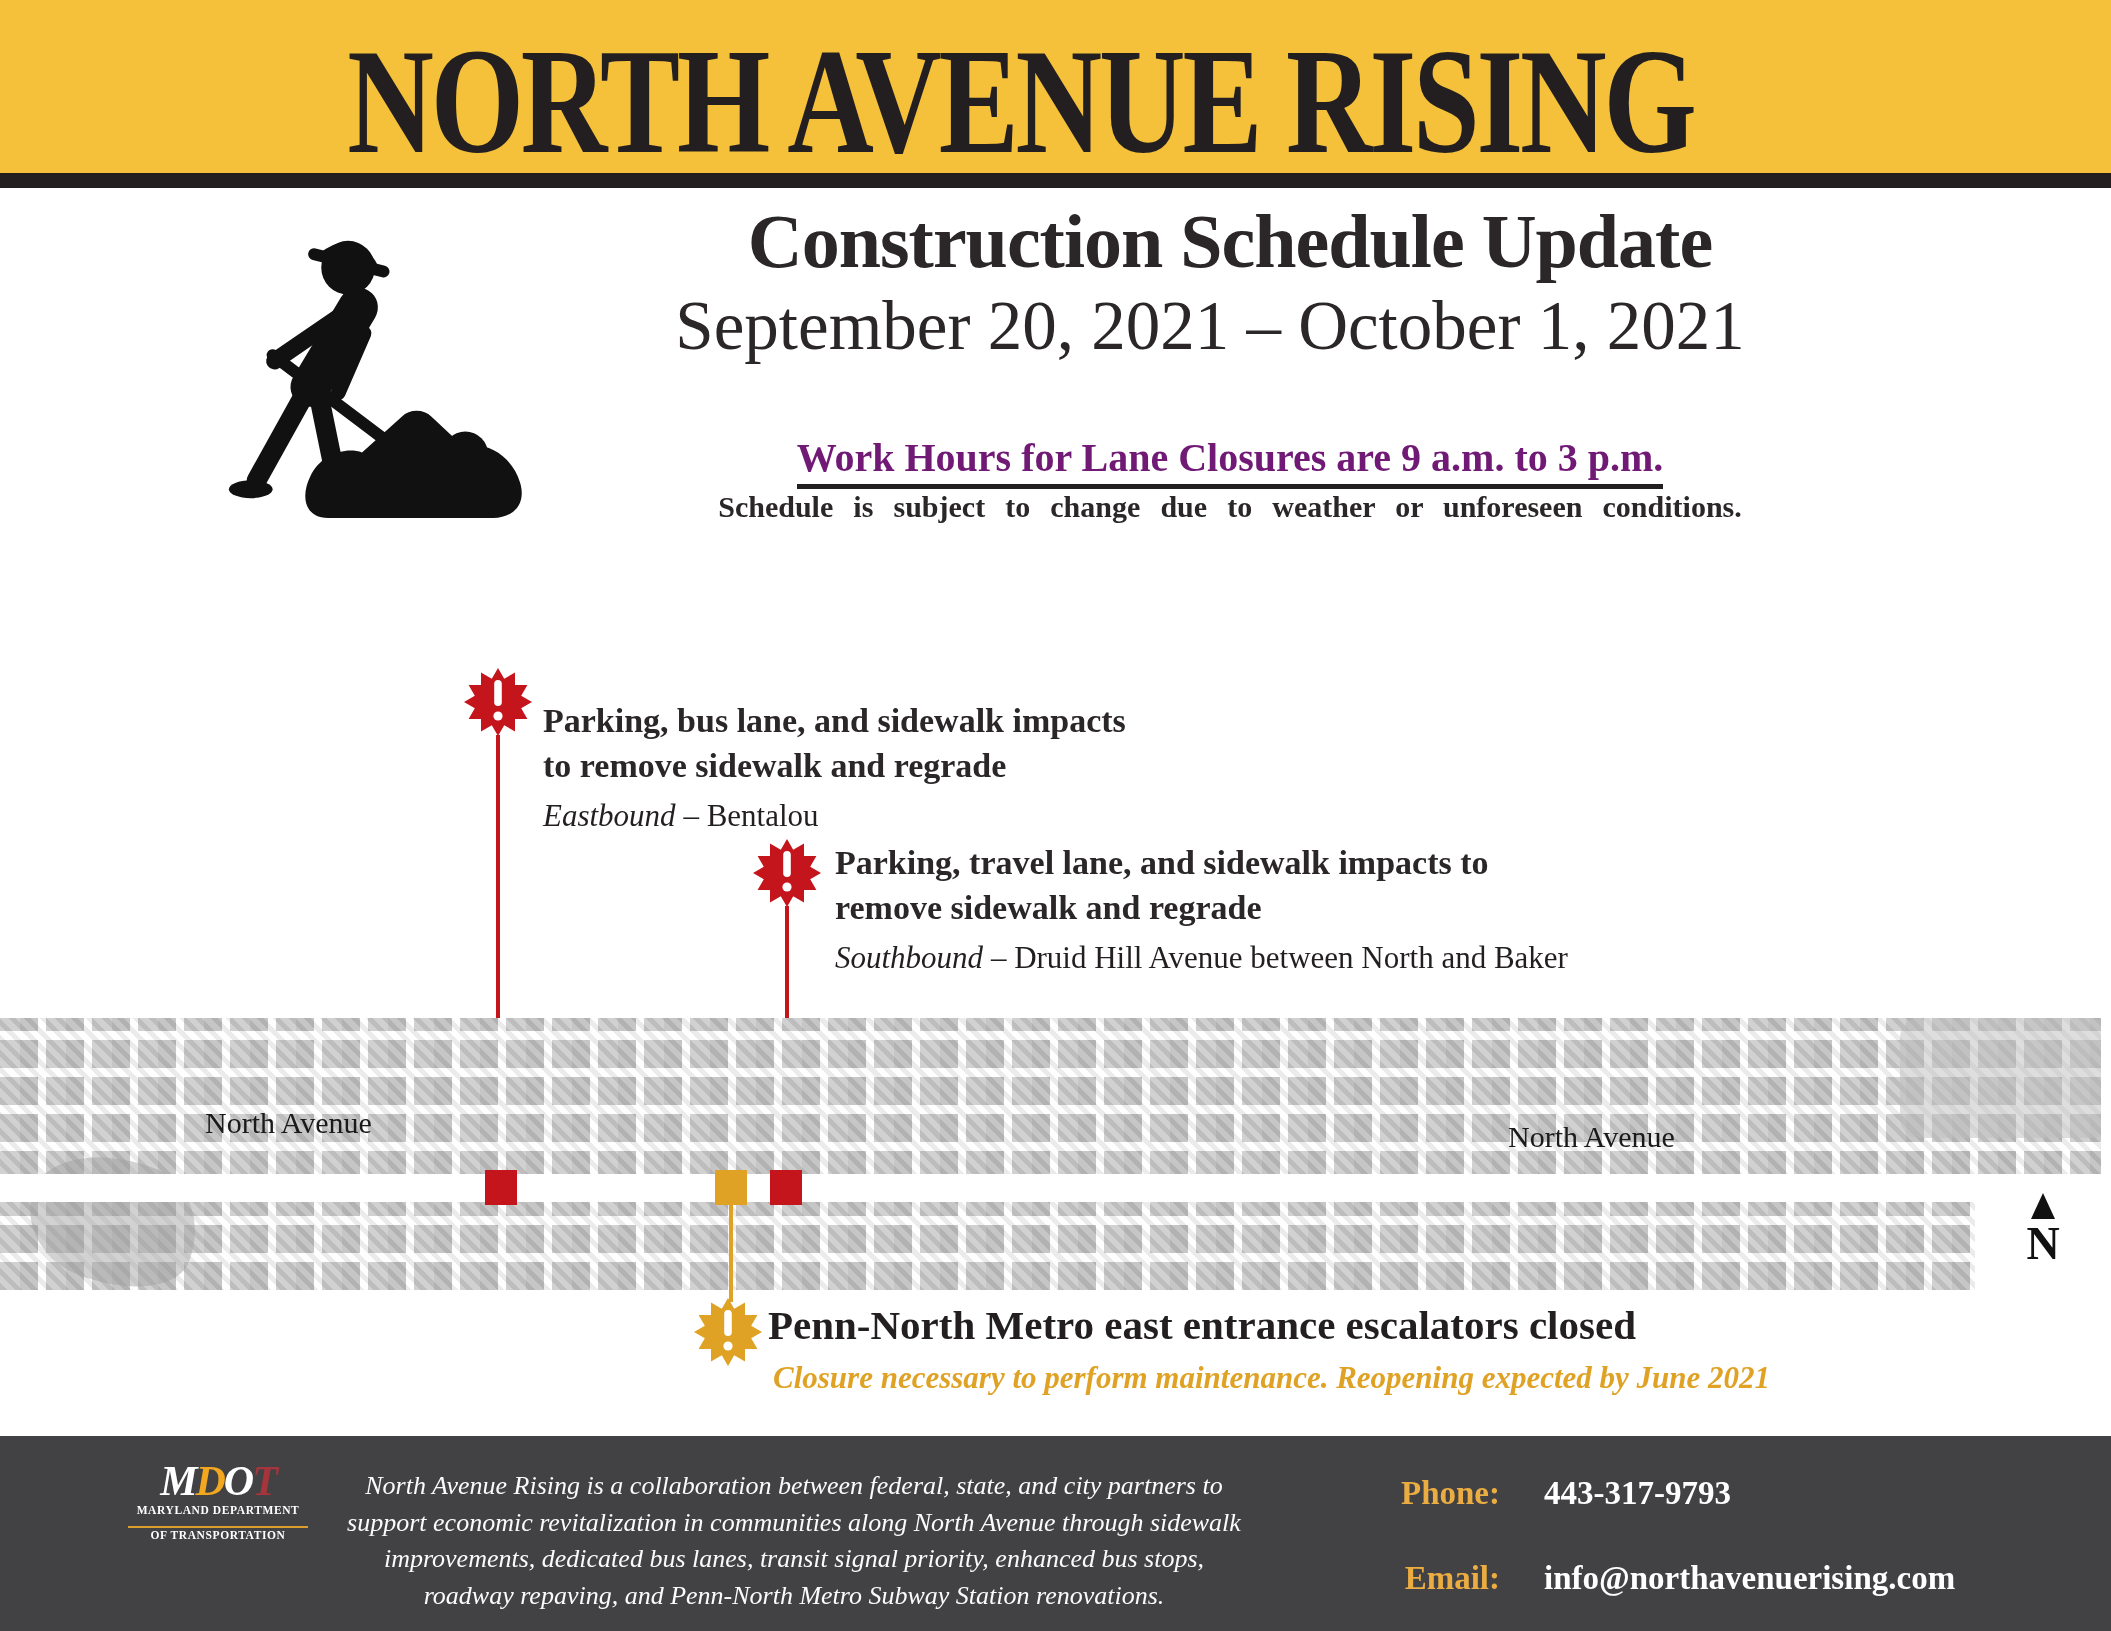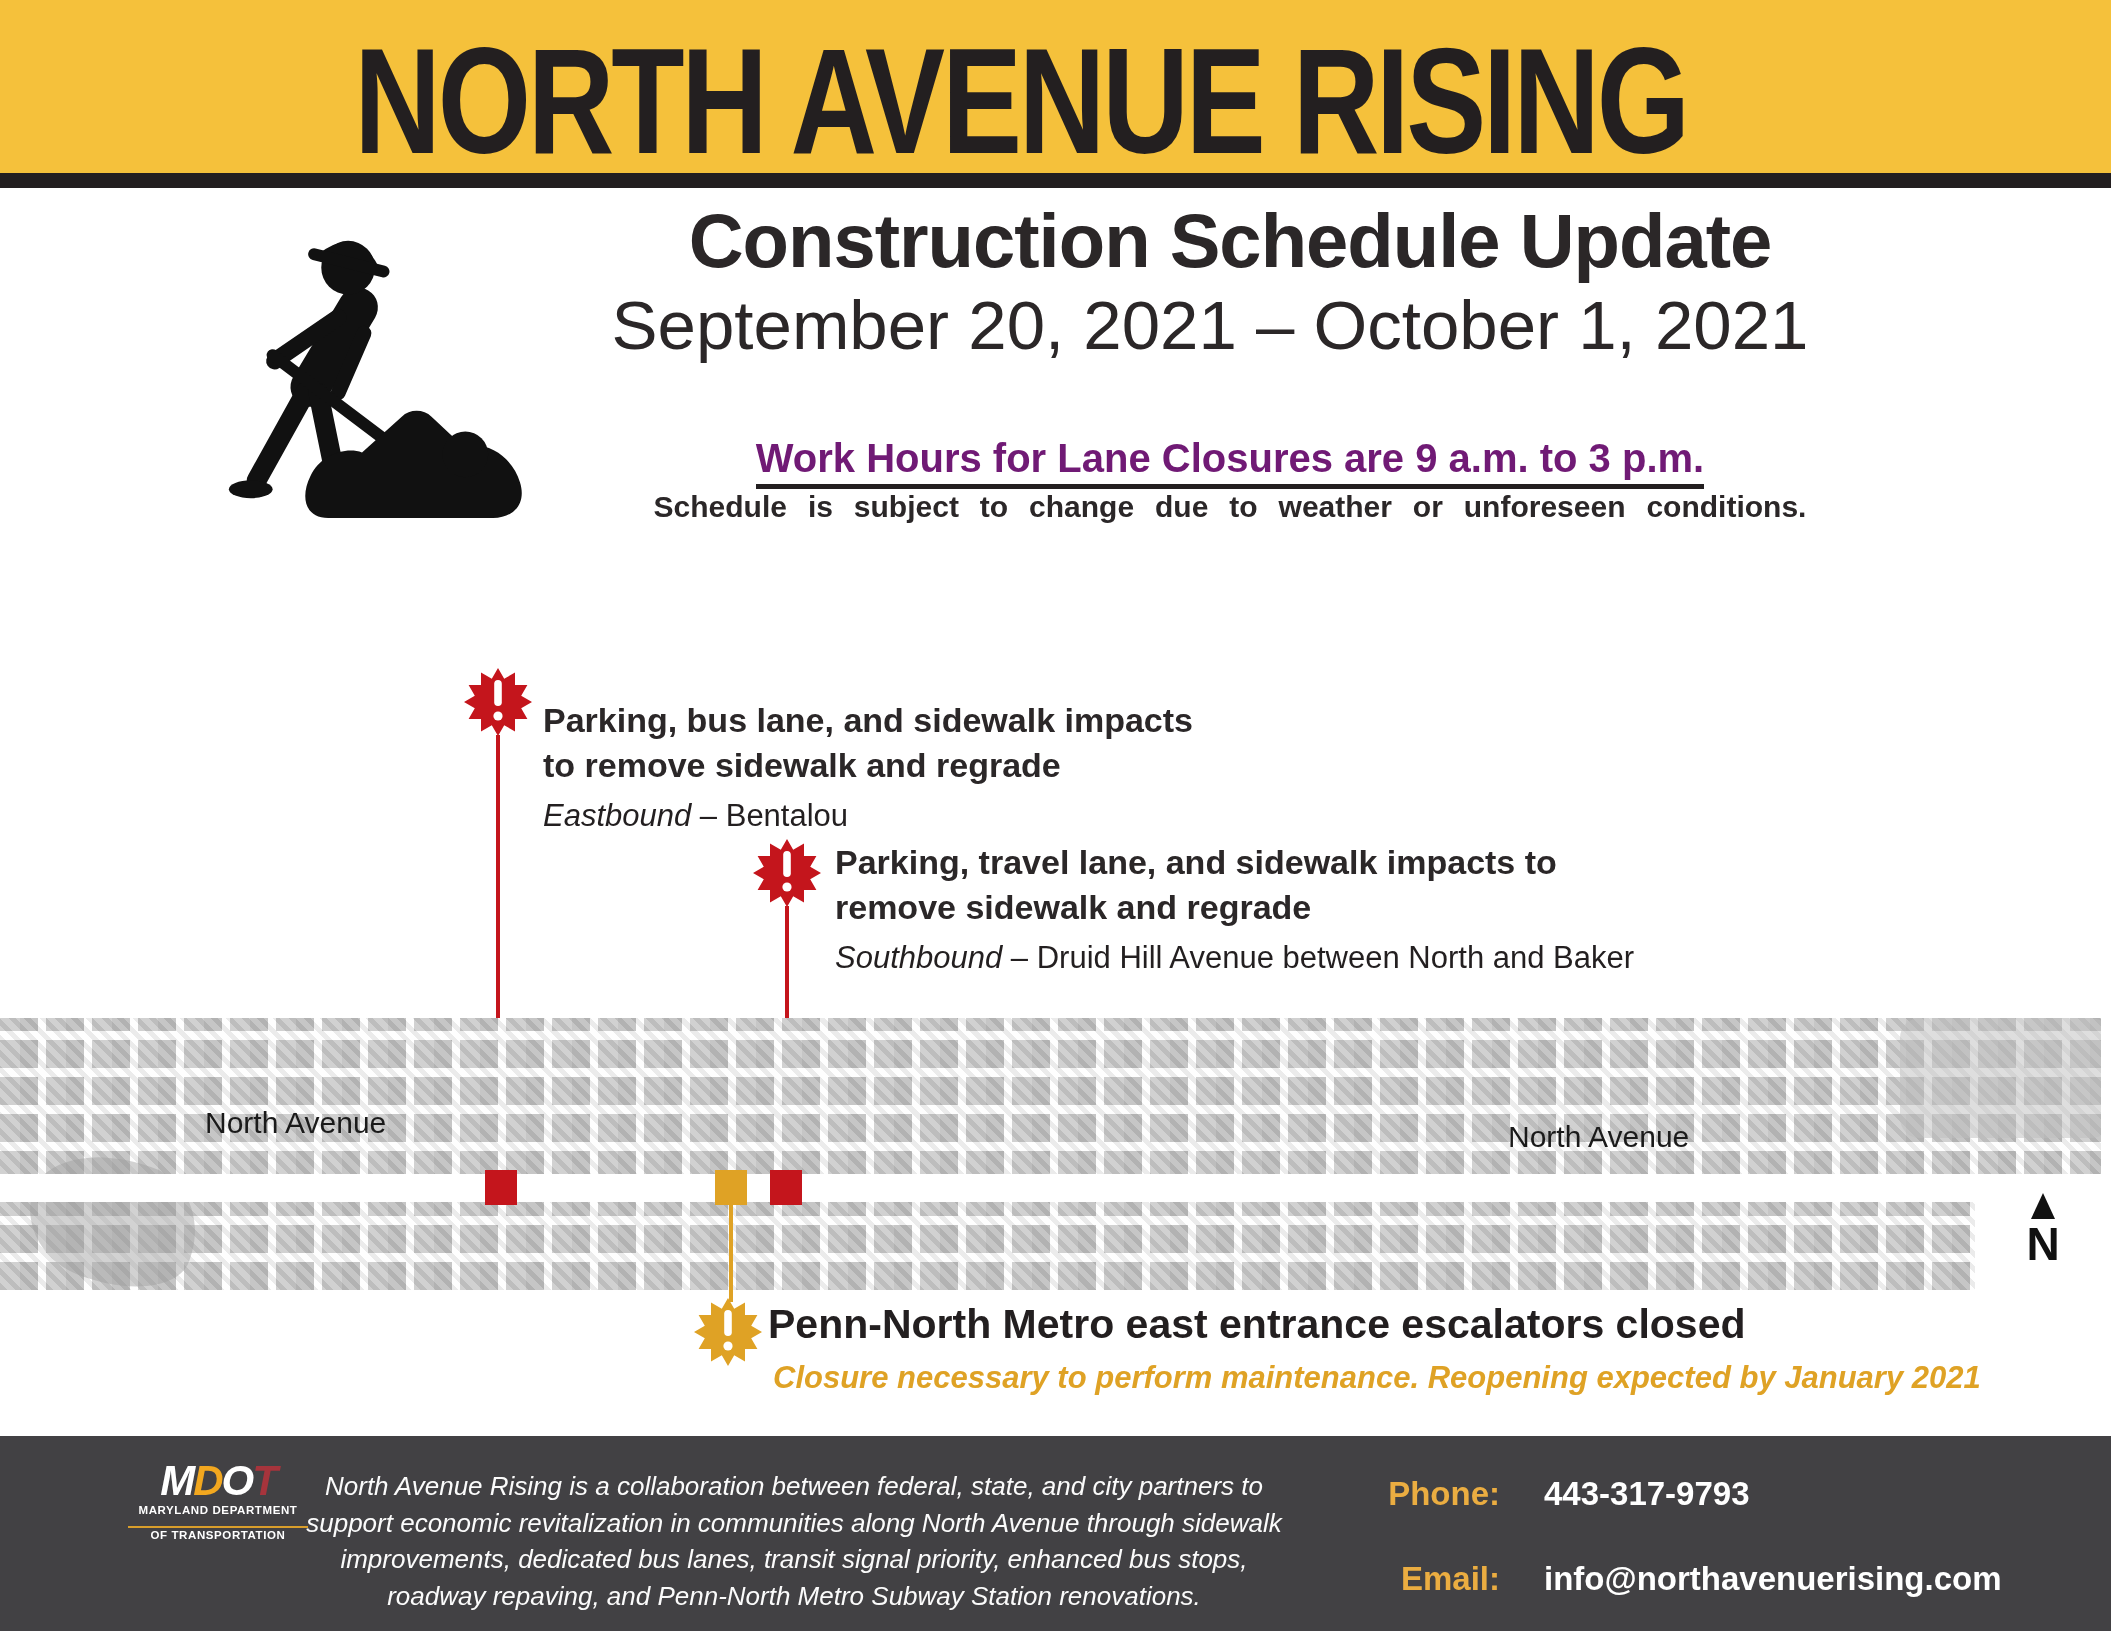--- a/index.html
+++ b/index.html
@@ -1,17 +1,17 @@
 <!DOCTYPE html>
 <html><head>
 <meta charset="utf-8">
 <style>
   html,body{margin:0;padding:0;background:#888;}
   .page{position:relative;width:2111px;height:1631px;background:#ffffff;overflow:hidden;
-        font-family:Liberation Sans, sans-serif;color:#272325;}
+        font-family:Liberation Serif, serif;color:#272325;}
 
   
   .banner{position:absolute;left:0;top:0;width:2111px;height:173px;background:#F5C13B;}
   .banner-bar{position:absolute;left:0;top:173px;width:2111px;height:15px;background:#231F20;}
   .banner-title{position:absolute;left:0;top:26px;width:2111px;text-align:center;
       font-size:150px;line-height:150px;font-weight:bold;letter-spacing:-4px;color:#231F20;
       transform:translateX(-35px) scaleX(0.80);transform-origin:50% 50%;white-space:nowrap;}
 
   
   .head-wrap{position:absolute;left:350px;top:0;width:1760px;text-align:center;}
@@ -167,21 +167,21 @@
     </div>
   </div>
 
   <div class="stem stem-gold" style="left:729px;top:1205px;height:97px;"></div>
   <svg class="burst burst-gold" style="left:692px;top:1296px;" viewBox="0 0 72 72">
     <polygon points="36,2 42.2,12.8 53,6.6 53,19 65.4,19 59.2,29.8 70,36 59.2,42.2 65.4,53 53,53 53,65.4 42.2,59.2 36,70 29.8,59.2 19,65.4 19,53 6.6,53 12.8,42.2 2,36 12.8,29.8 6.6,19 19,19 19,6.6 29.8,12.8"></polygon>
     <rect class="bang" x="32.2" y="14" width="7.6" height="26" rx="3.8"></rect>
     <circle class="bang" cx="36" cy="50" r="4.6"></circle>
   </svg>
   <div class="penn-title">Penn-North Metro east entrance escalators closed</div>
-  <div class="penn-sub">Closure necessary to perform maintenance. Reopening expected by January 2021</div>
+  <div class="penn-sub">Closure necessary to perform maintenance. Reopening expected by June 2021</div>
 
   <div class="footer">
     <div class="mdot">
       <div class="mdot-word"><span class="c-m">M</span><span class="c-d">D</span><span class="c-o">O</span><span class="c-t">T</span></div>
       <div class="mdot-l2">MARYLAND DEPARTMENT</div>
       <div class="mdot-l3">OF TRANSPORTATION</div>
     </div>
     <div class="about">
       <div>North Avenue Rising is a collaboration between federal, state, and city partners to</div>
       <div>support economic revitalization in communities along North Avenue through sidewalk</div>

